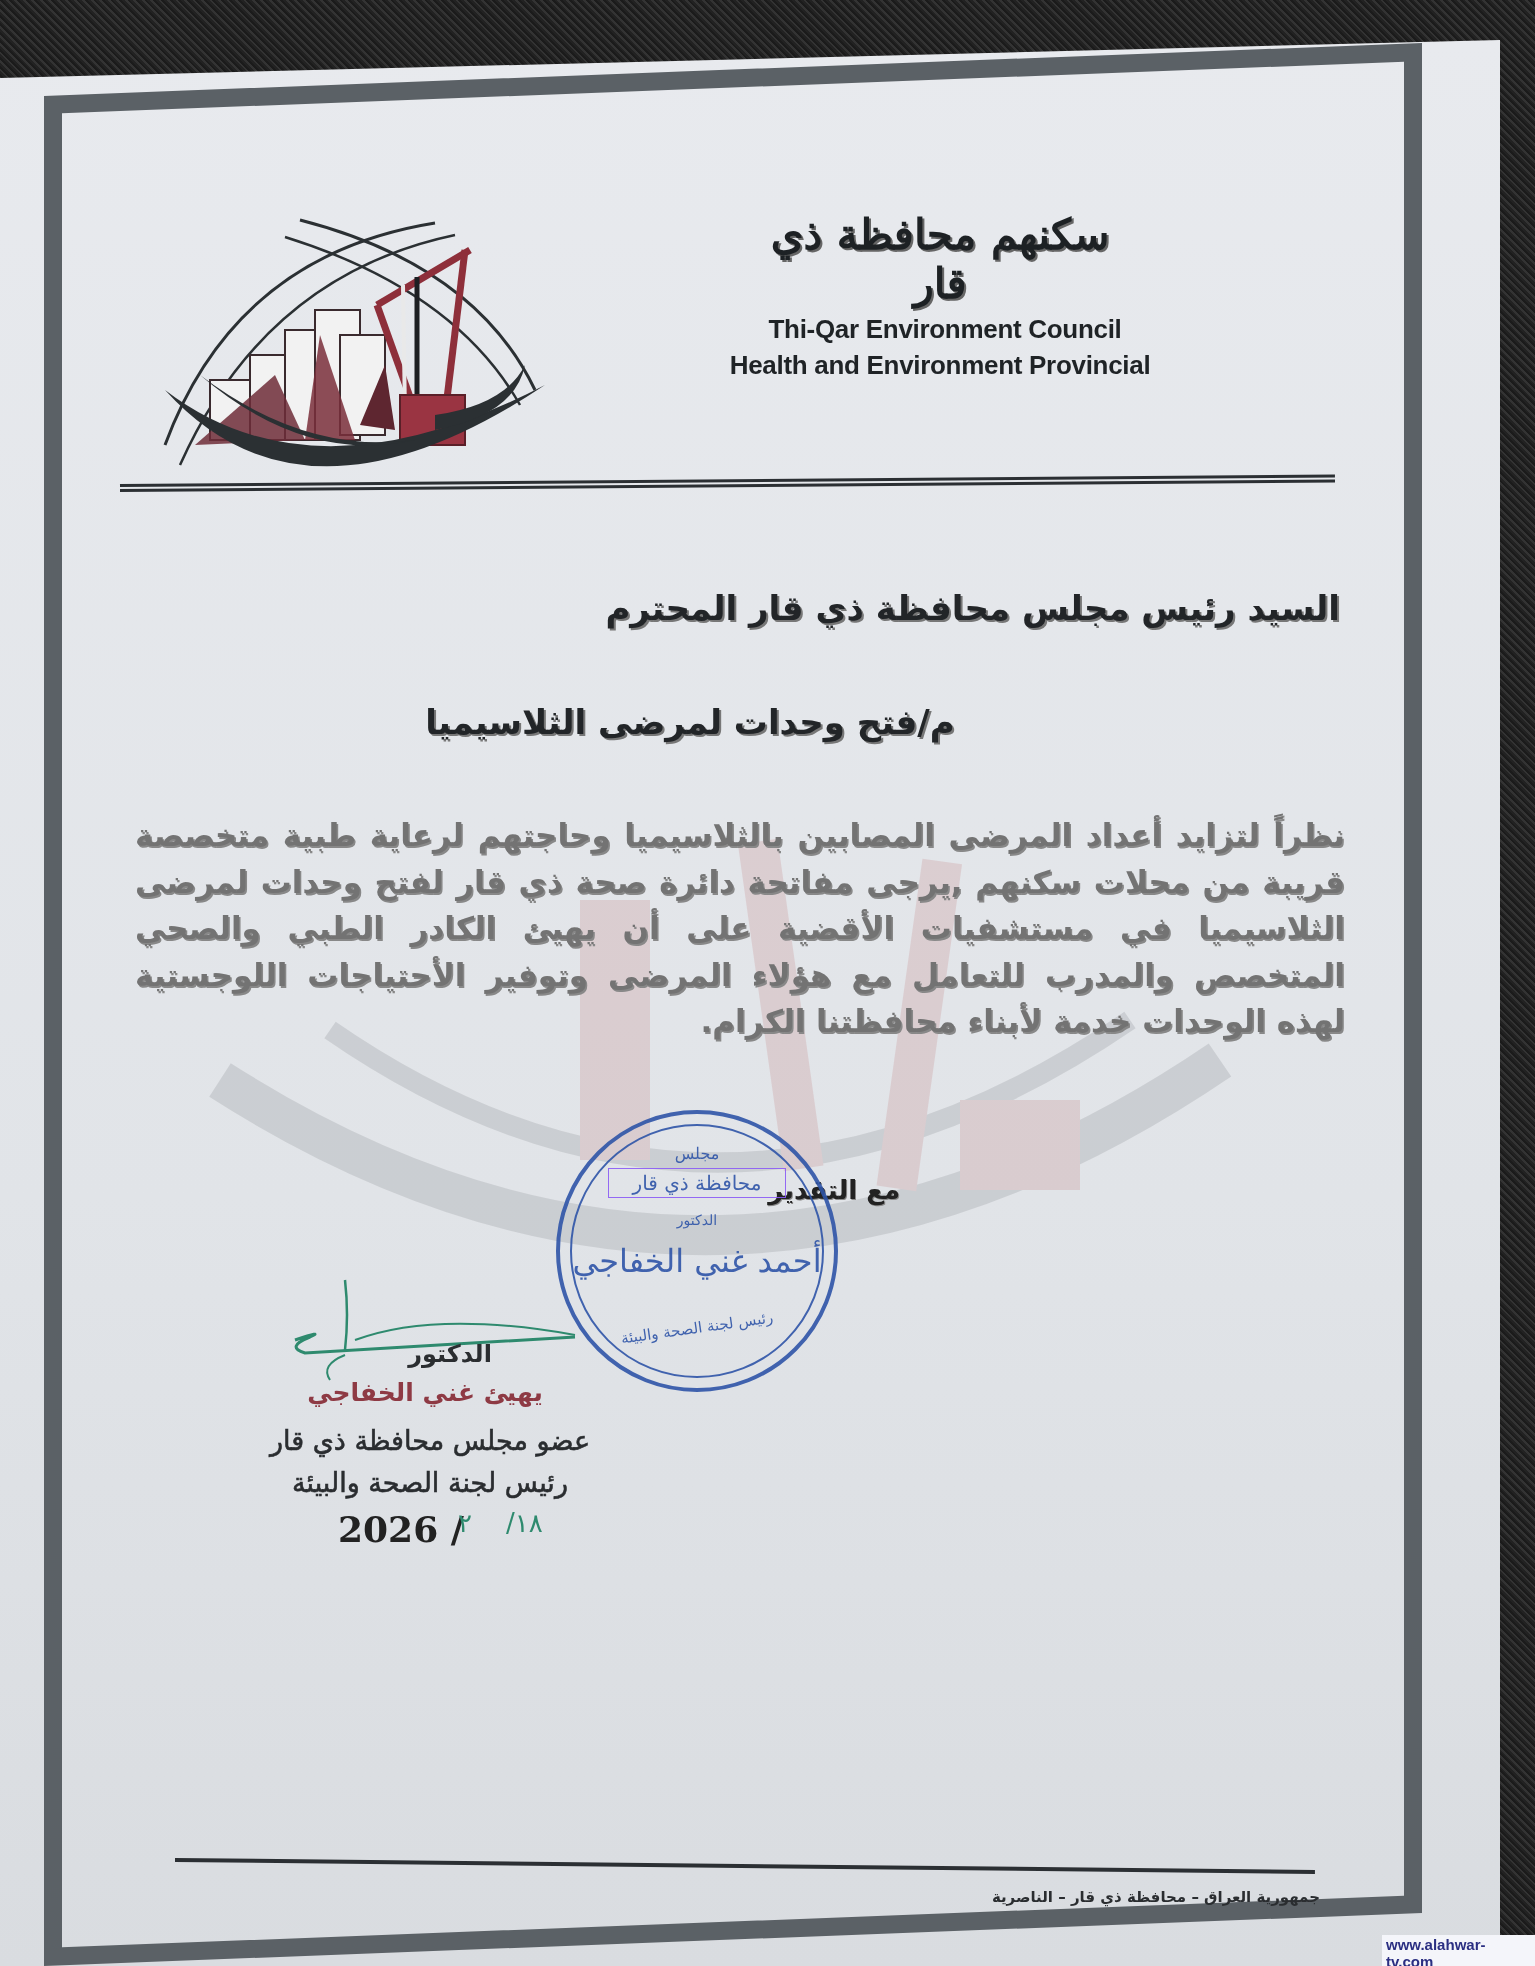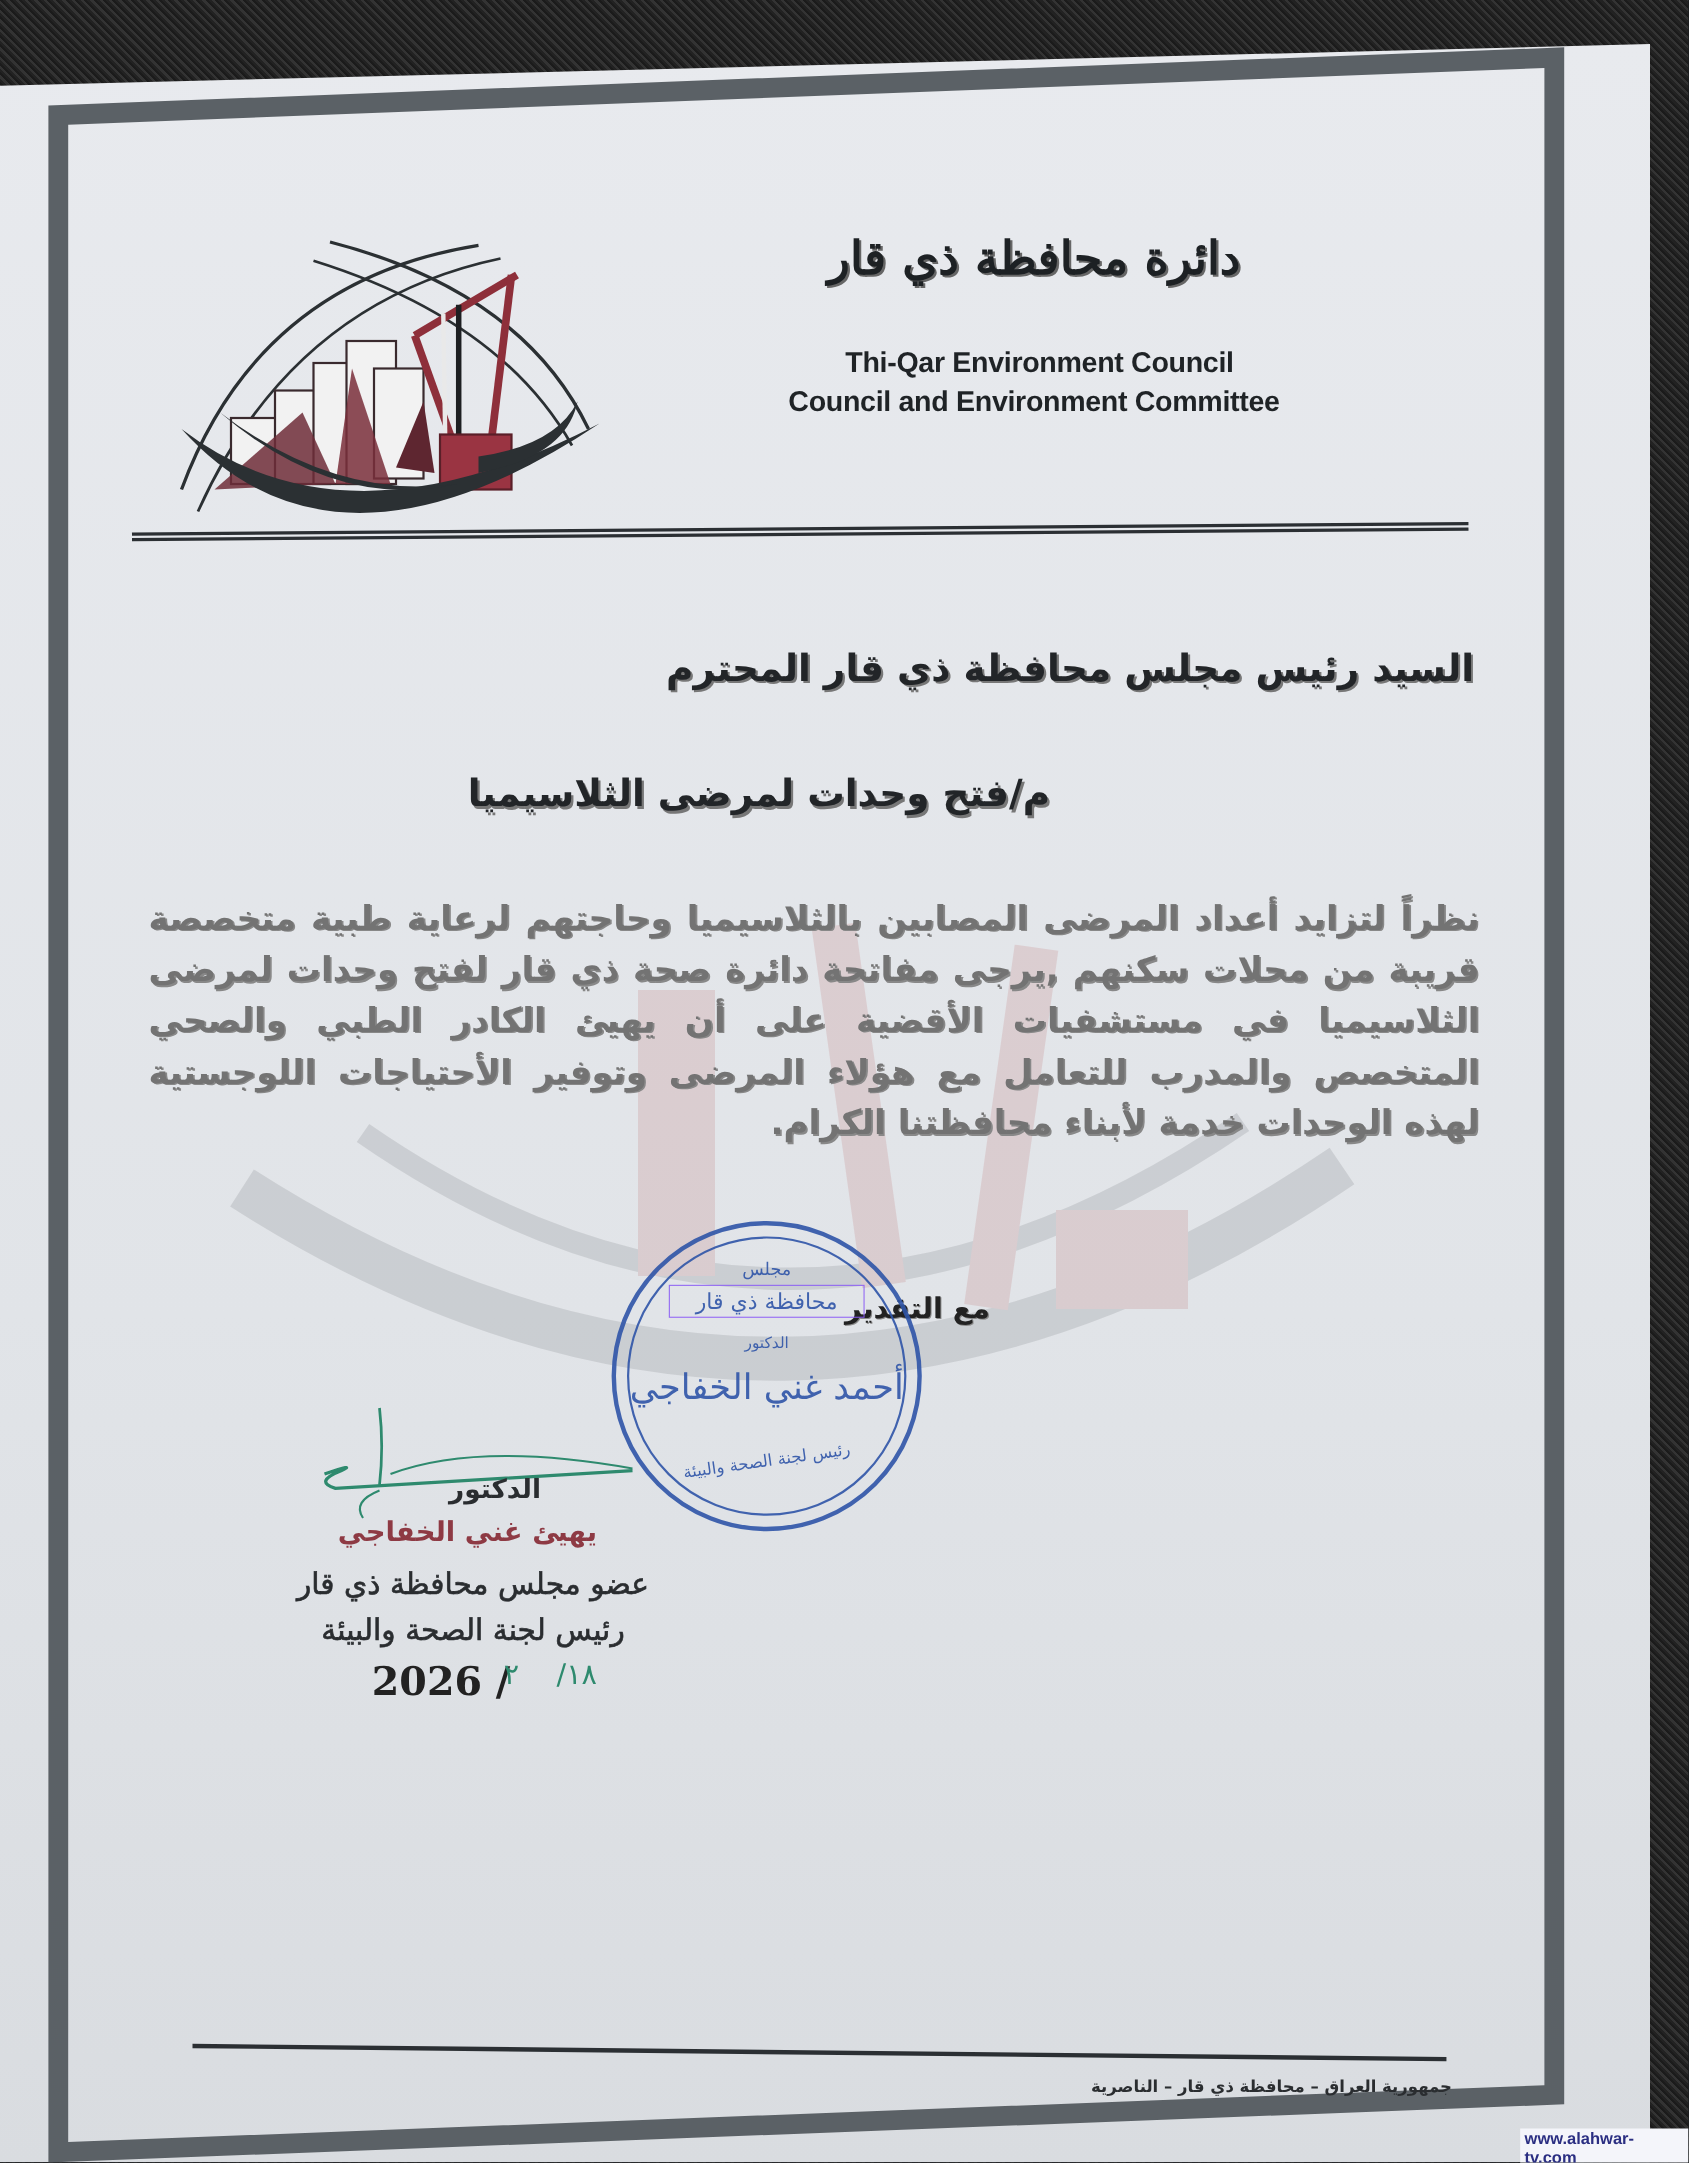--- a/index.html
+++ b/index.html
@@ -68,23 +68,23 @@
   </g>
   <path d="M262 62 L262 200" stroke="#1d1f22" stroke-width="5"></path>
   <path d="M248 70 L250 200" stroke="#e9e9e9" stroke-width="4"></path>
   <rect x="245" y="180" width="65" height="50" fill="#9a3442" stroke="#5a1f28" stroke-width="2"></rect>
 
   <path d="M10 175 Q150 330 390 170 Q160 290 10 175 Z" fill="#2b3033"></path>
   <path d="M45 160 Q150 250 260 225 Q150 240 45 160 Z" fill="#2b3033"></path>
   <path d="M280 200 Q350 190 370 150 Q360 200 280 215 Z" fill="#2b3033"></path>
 </svg>
 
-<div class="abs rtl ar-title" style="left:740px;top:210px;width:400px;text-align:center">دائرة محافظة ذي قار</div>
+<div class="abs rtl ar-title" style="left:740px;top:210px;width:400px;text-align:center">سكنهم محافظة ذي قار</div>
 <div class="abs en-line" style="left:690px;top:314px;width:510px;text-align:center">Thi-Qar Environment Council</div>
-<div class="abs en-line" style="left:660px;top:350px;width:560px;text-align:center">Council and Environment Committee</div>
+<div class="abs en-line" style="left:660px;top:350px;width:560px;text-align:center">Health and Environment Provincial</div>
 
 <div class="abs" style="left:120px;top:484px;width:1215px;height:8px;transform:rotate(-0.45deg);transform-origin:left center;border-top:3px solid #2b2f33;border-bottom:3px solid #2b2f33;box-sizing:border-box;"></div>
 
 <div class="abs rtl salute" style="left:560px;top:588px;width:780px;text-align:right">السيد رئيس مجلس محافظة ذي قار المحترم</div>
 
 <div class="abs rtl subject" style="left:420px;top:702px;width:540px;text-align:center">م/فتح وحدات لمرضى الثلاسيميا</div>
 
 <div class="abs rtl body-text" style="left:135px;top:812px;width:1210px">نظراً لتزايد أعداد المرضى المصابين بالثلاسيميا وحاجتهم لرعاية طبية متخصصة قريبة من محلات سكنهم ,يرجى مفاتحة دائرة صحة ذي قار لفتح وحدات لمرضى الثلاسيميا في مستشفيات الأقضية على أن يهيئ الكادر الطبي والصحي المتخصص والمدرب للتعامل مع هؤلاء المرضى وتوفير الأحتياجات اللوجستية لهذه الوحدات خدمة لأبناء محافظتنا الكرام.</div>
 
 <div class="abs rtl closing" style="left:760px;top:1175px;width:140px;text-align:right">مع التقدير</div>

